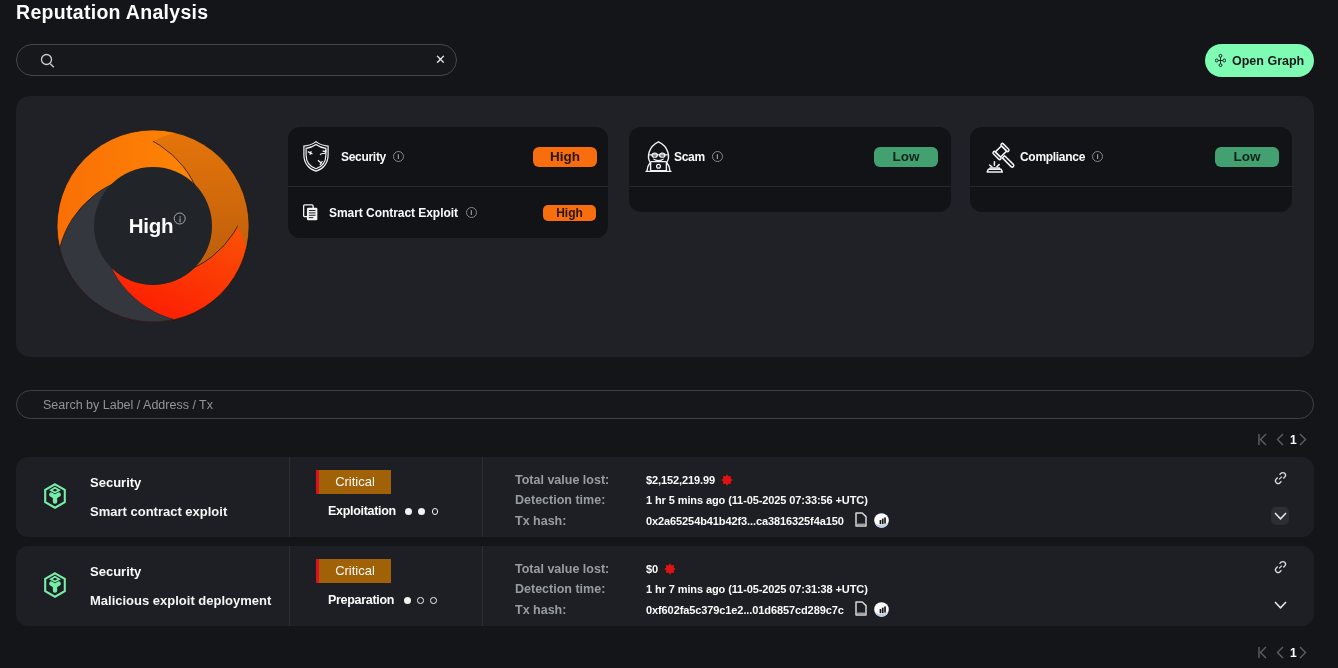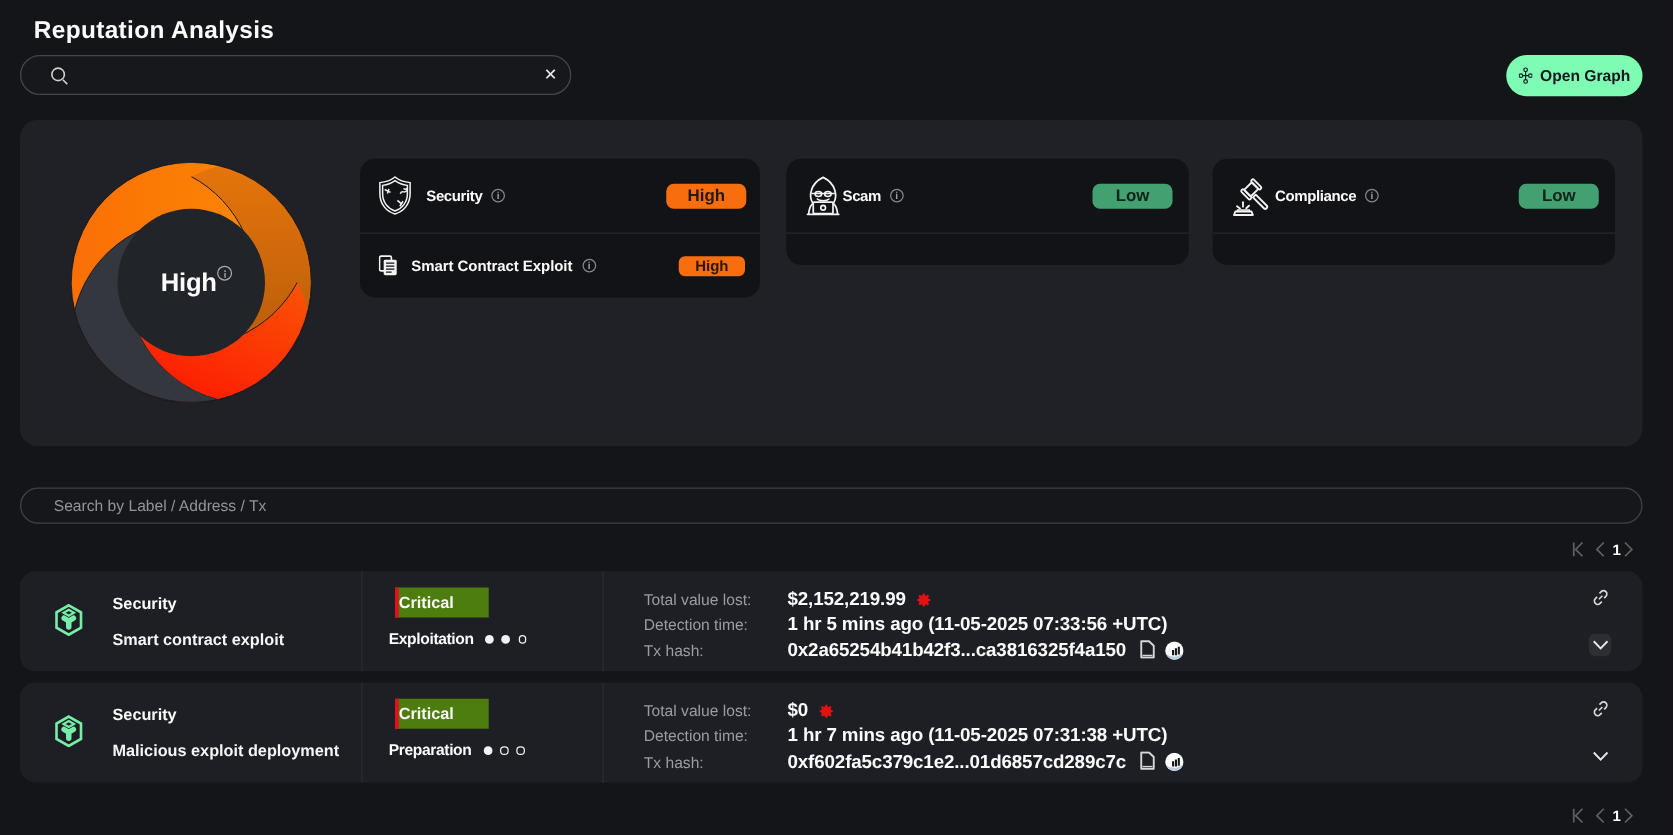--- a/index.html
+++ b/index.html
@@ -1,19 +1,19 @@
 <!DOCTYPE html>
 <html><head>
 <meta charset="utf-8">
 <style>
   * { margin:0; padding:0; box-sizing:border-box; }
   html,body { background:#141519; width:1338px; height:668px; overflow:hidden; }
   body { font-family:"Liberation Sans", sans-serif; position:relative; color:#fff; }
   .abs { position:absolute; }
-  h1 { position:absolute; left:16px; top:13px; font-size:19.5px; font-weight:bold; letter-spacing:0.3px; color:#fdfdfd;margin-left:11px; }
+  h1 { position:absolute; left:16px; top:1px; font-size:19.5px; font-weight:bold; letter-spacing:0.3px; color:#fdfdfd; }
 
   
   .search1 { left:16px; top:44px; width:441px; height:32px; border:1px solid #45474c; border-radius:16px; background:#17181c; }
   .search1 .txt { position:absolute; left:47px; top:10px; font-size:12px; font-weight:bold; color:#f2f2f2; letter-spacing:-0.2px;}
   .search1 .x { position:absolute; right:10px; top:7px; color:#e8e8e8; font-size:13px; }
 
   .opengraph { left:1205px; top:44px; width:109px; height:33px; background:#7efcb4; border-radius:17px; display:flex; align-items:center; }
   .opengraph span { color:#16181d; font-size:12.5px; font-weight:bold; margin-left:6px; }
 
   
@@ -30,24 +30,24 @@
 
   
   .search2 { left:16px; top:390px; width:1298px; height:29px; border:1px solid #404247; border-radius:15px; background:#16171b; }
   .search2 .ph { position:absolute; left:26px; top:7px; color:#90959b; font-size:12.5px; }
 
   
   .row { position:absolute; left:16px; width:1298px; height:80px; background:#1d1f24; border-radius:12px; }
   .row .vdiv { position:absolute; top:0; bottom:0; width:1px; background:#2b2d32; }
   .row .name1 { position:absolute; left:74px; top:18px; font-size:13px; font-weight:bold; color:#fbfbfb; }
   .row .name2 { position:absolute; left:74px; top:47px; font-size:13px; font-weight:bold; color:#f5f5f5; }
-  .critical { position:absolute; left:300px; top:13px; width:75px; height:23.5px; background:#4d7c0f; border-left:3px solid #e0101f; font-size:13px; font-weight:bold; color:#fafafa; text-align:left; line-height:23.5px; }
-  .phase { position:absolute; left:295px; top:47px; font-size:12.5px; letter-spacing:-0.3px; font-weight:bold; color:#fbfbfb; }
-  .kv { position:absolute; left:499px; top:13px; font-size:12.5px; line-height:20.4px; color:#989da4; }
-  .vals { position:absolute; left:614px; top:13px; font-size:15px; letter-spacing:-0.1px; line-height:20.4px; font-weight:bold; color:#fbfbfb; }
+  .critical { position:absolute; left:300px; top:13px; width:75px; height:23.5px; background:#a16207; border-left:3px solid #e0101f; font-size:13px; font-weight:normal; color:#fafafa; text-align:center; line-height:23.5px; }
+  .phase { position:absolute; left:312px; top:47px; font-size:12.5px; letter-spacing:-0.3px; font-weight:bold; color:#fbfbfb; }
+  .kv { position:absolute; left:499px; top:13px; font-size:12.5px; line-height:20.4px; color:#989da4;font-weight:bold; }
+  .vals { position:absolute; left:630px; top:13px; font-size:11px; letter-spacing:-0.1px; line-height:20.4px; font-weight:bold; color:#fbfbfb; }
   .dot { display:inline-block; width:7px; height:7px; border-radius:50%; background:#f2f2f2; vertical-align:0.5px; }
   .dot.open { background:transparent; border:1.4px solid #f2f2f2; width:6.6px; height:6.6px; }
 </style>
 </head>
 <body>
   <h1>Reputation Analysis</h1>
 
   <div class="abs search1">
     <svg style="position:absolute;left:23px;top:8px" width="16" height="16" viewBox="0 0 16 16" fill="none" stroke="#cfcfcf" stroke-width="1.3">
       <circle cx="6.5" cy="6.5" r="5"></circle>

